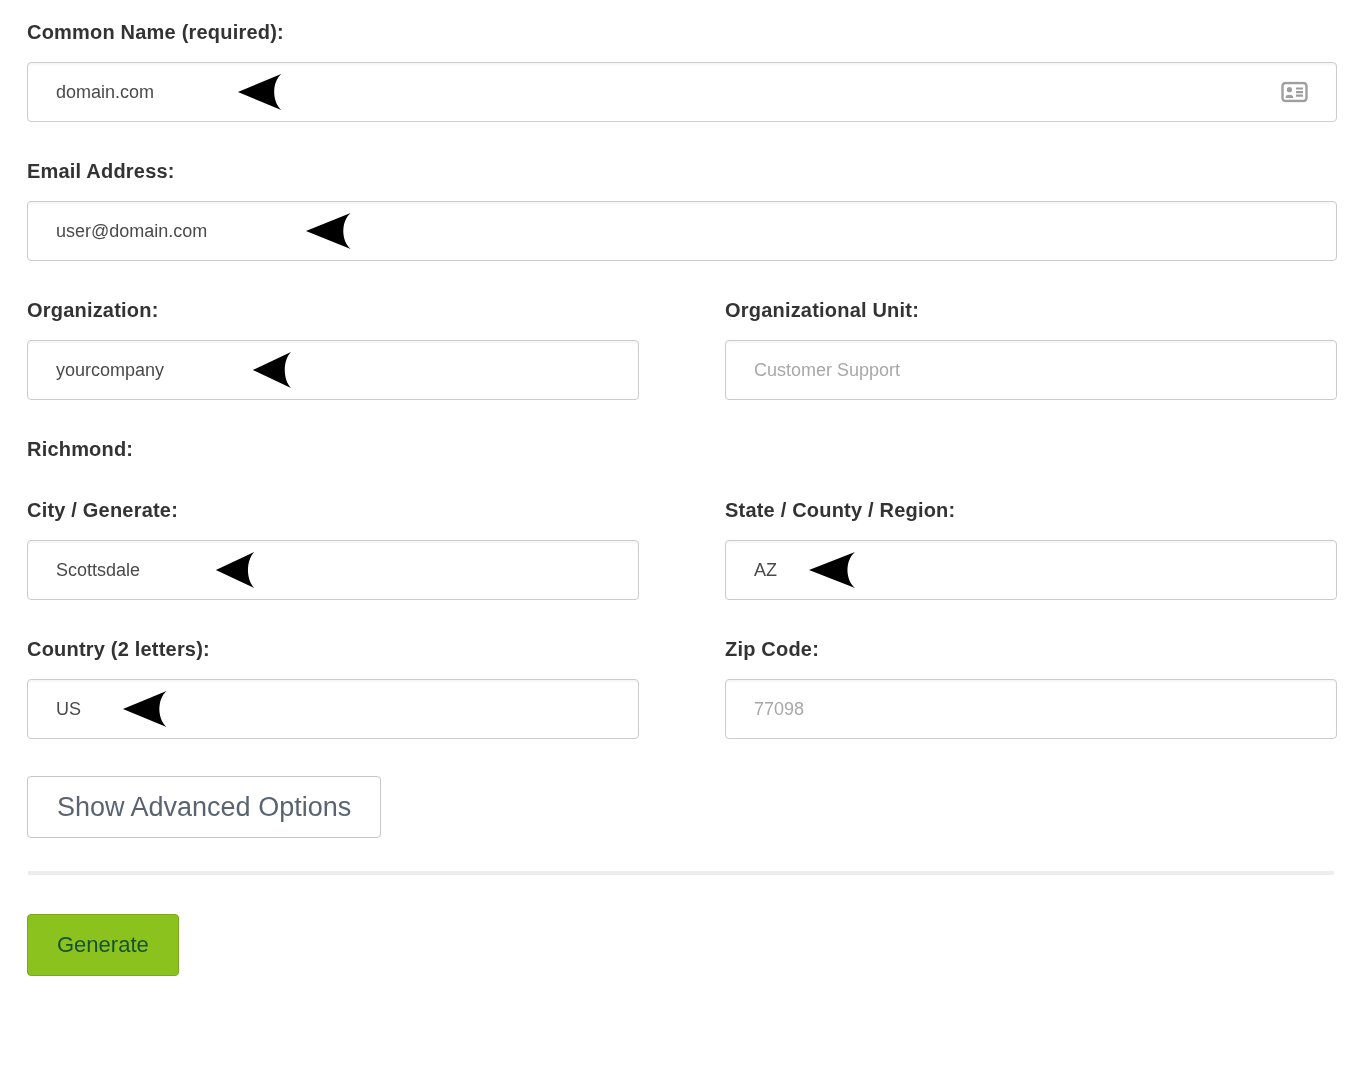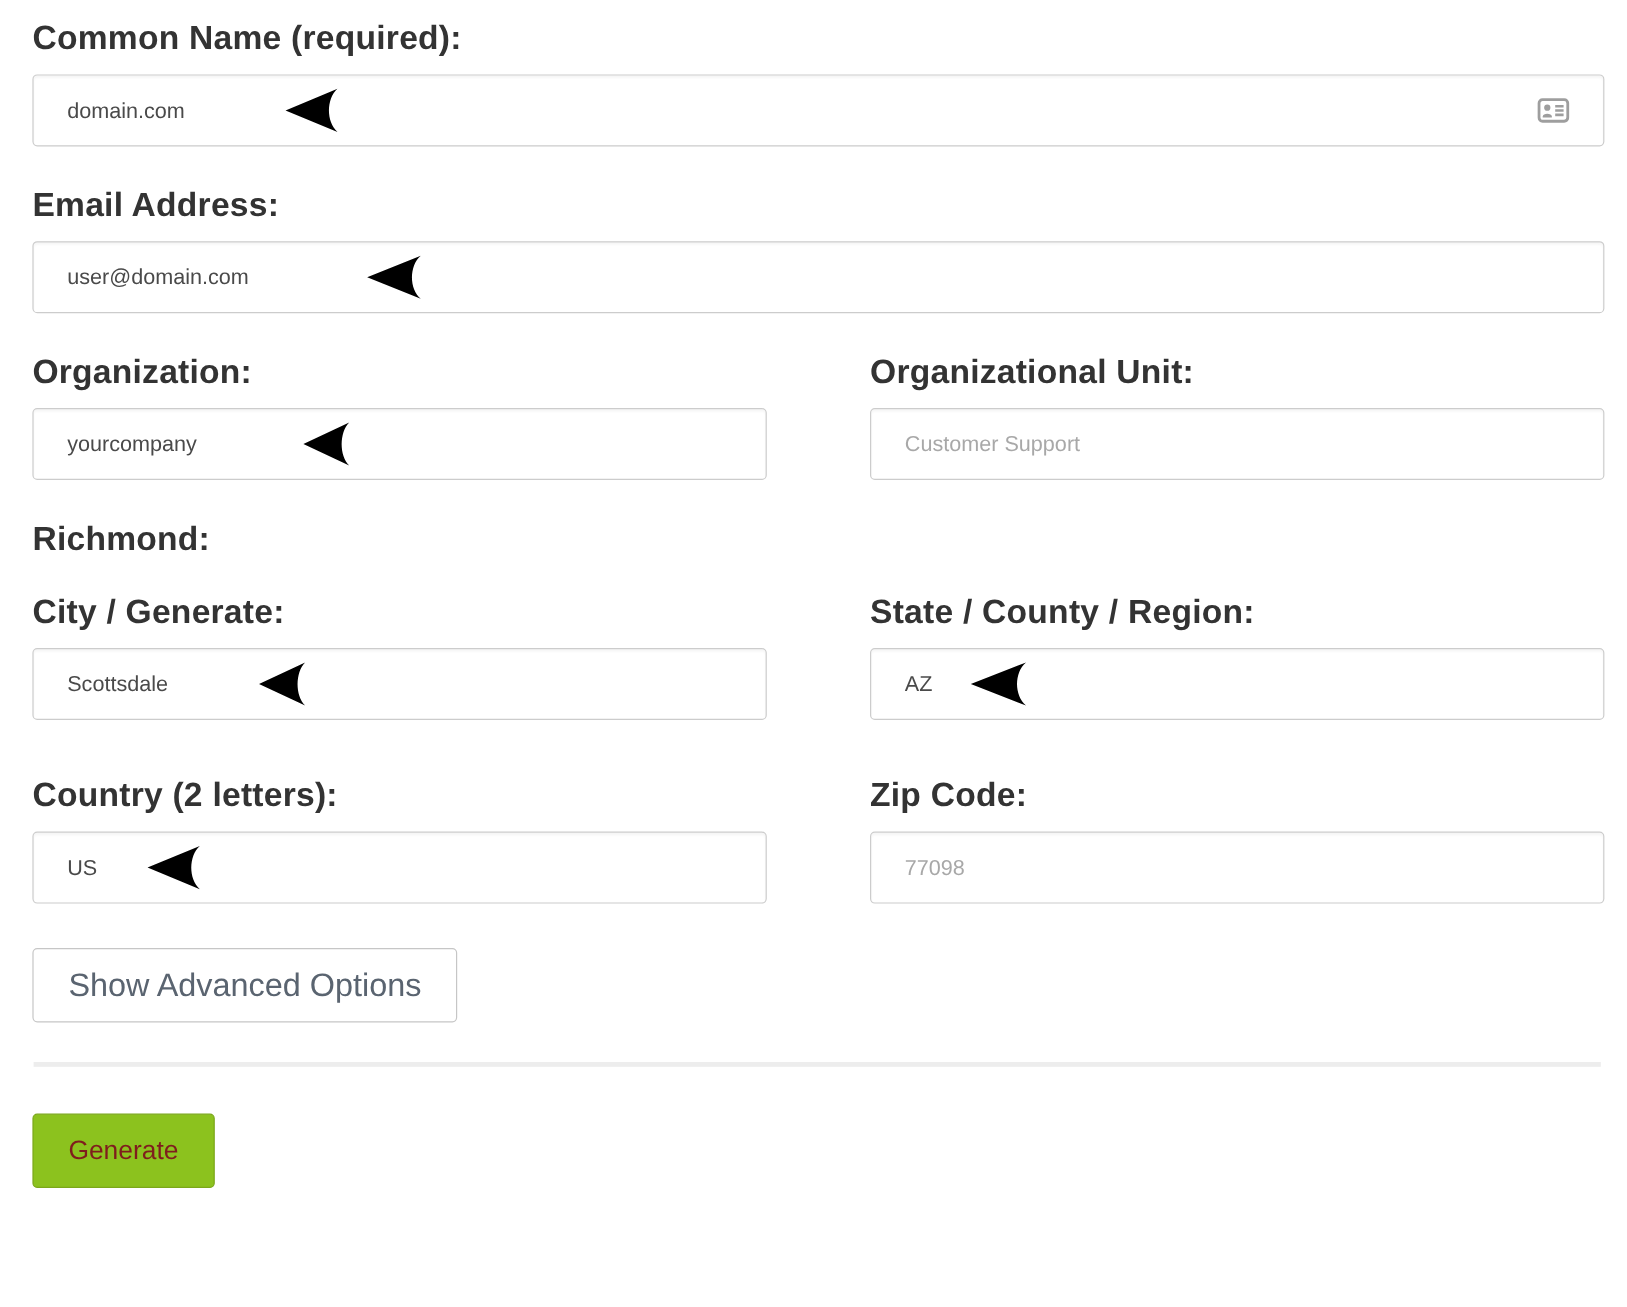--- a/index.html
+++ b/index.html
@@ -19,21 +19,21 @@
   body {
     font-family: "Liberation Sans", sans-serif;
     width: 1356px;
     min-height: 1089px;
   }
   .page { width: 1310px; margin: 0 0 0 27px; padding-top: 20px; }
 
   .field { margin-bottom: 37px; }
   .field > label {
     display: block;
-    font-size: 28px;
+    font-size: 20px;
     line-height: 24px;
     font-weight: bold;
     color: var(--label-text);
     margin-bottom: 18px;
     letter-spacing: 0.2px;
   }
   .input-wrap { position: relative; }
   input.text {
     display: block;
     width: 100%;
@@ -43,21 +43,21 @@
     background: #fff;
     padding: 0 44px 0 28px;
     font-family: "Liberation Sans", sans-serif;
     font-size: 18px;
     color: var(--input-text);
     box-shadow: inset 0 2px 2px rgba(0,0,0,0.04);
     outline: none;
   }
   input.text::placeholder { color: var(--placeholder-text); opacity: 1; }
 
-  .row { display: flex; gap: 86px; margin-top: 14px; }
+  .row { display: flex; gap: 86px; }
   .row .col { flex: 1; min-width: 0; }
 
   .arrow {
     position: absolute;
     top: 50%;
     transform: translateY(-50%);
     height: 38px;
     pointer-events: none;
   }
 
@@ -91,21 +91,21 @@
   }
   .btn-generate {
     display: inline-block;
     height: 62px;
     padding: 2px 29px;
     background: var(--generate-bg);
     border: 1px solid var(--generate-border);
     border-radius: 4px;
     font-family: "Liberation Sans", sans-serif;
     font-size: 22px;
-    color: #7f1d1d;
+    color: #14532d;
     cursor: pointer;
   }
 </style>
 </head>
 <body>
 
 <svg width="0" height="0" style="position:absolute">
   <defs>
     <g id="arrow-shape">
       <path class="tail" d="M44 18 H163"></path>

